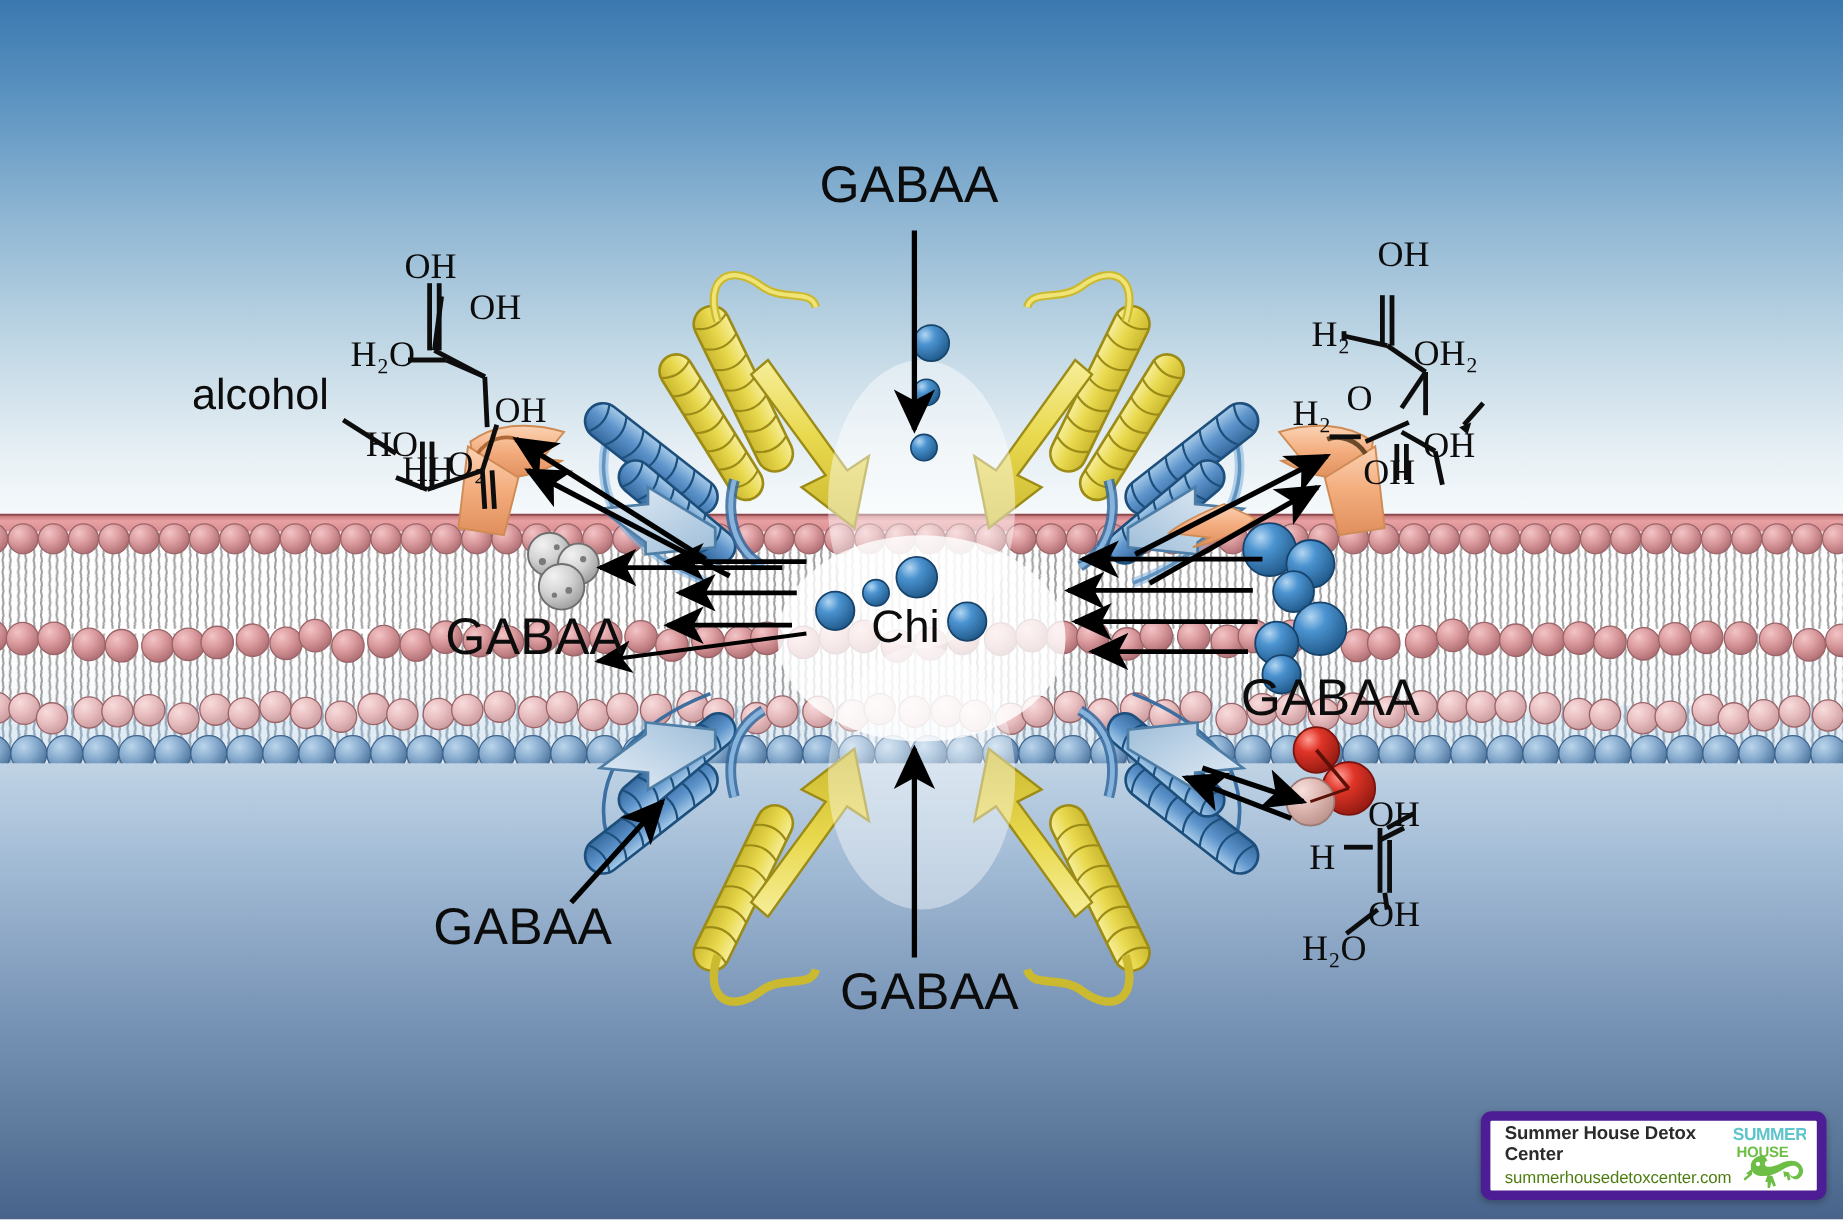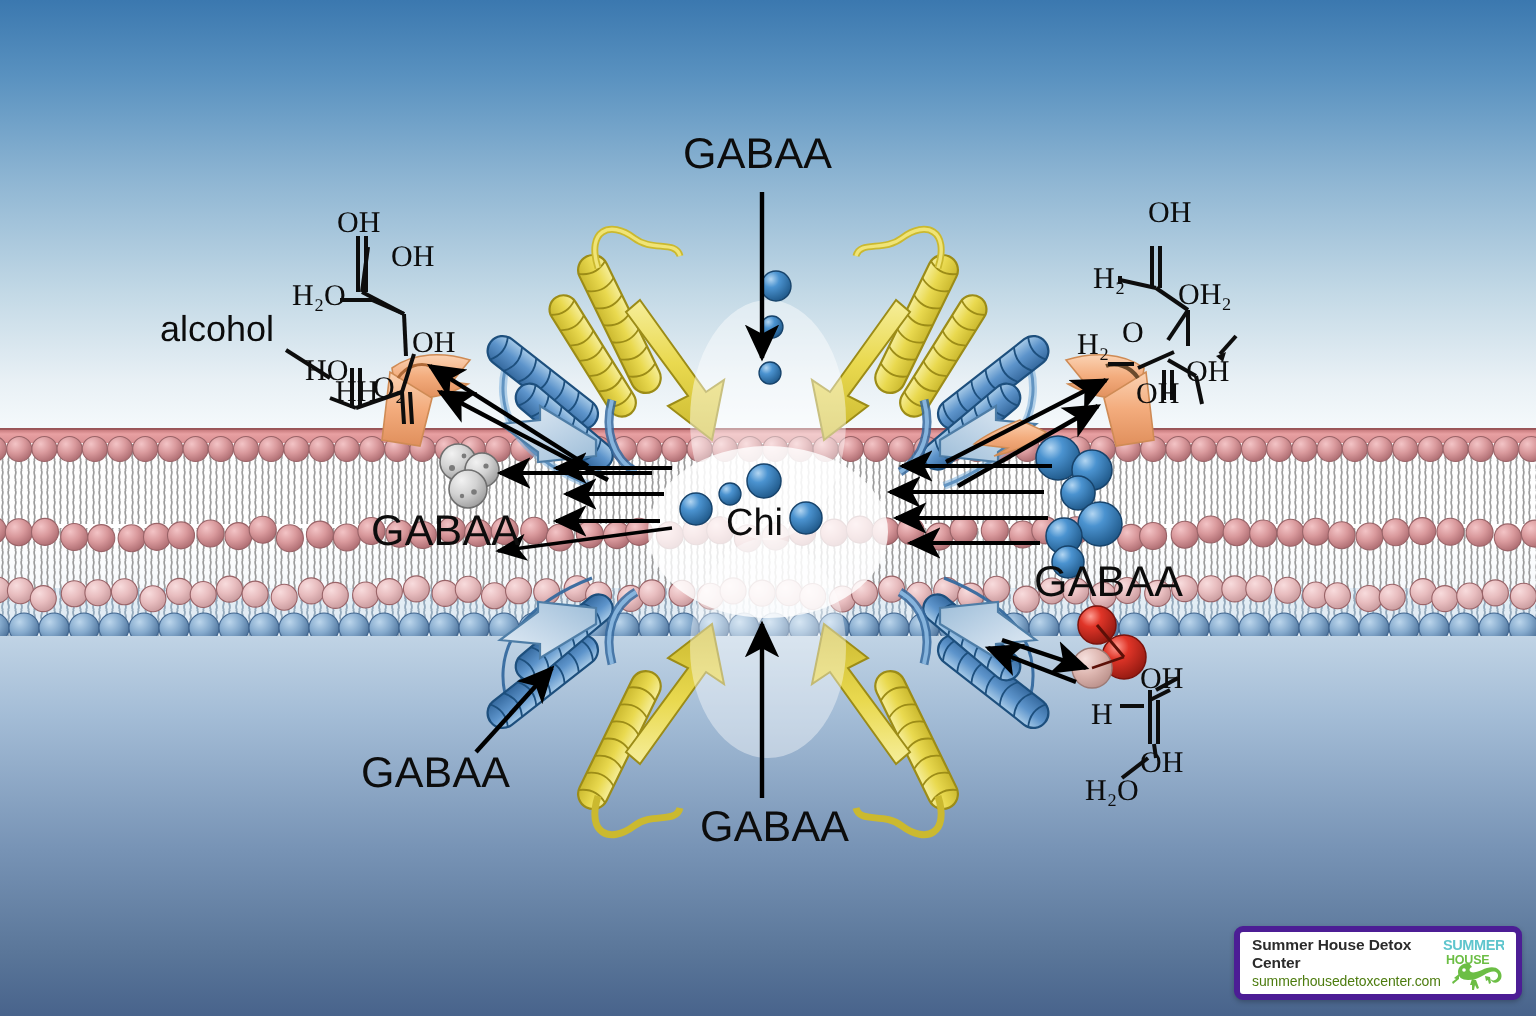--- a/index.html
+++ b/index.html
@@ -28,21 +28,21 @@
   .lbl-xl{ font-size:43px; letter-spacing:.2px; }
   .lbl-lg{ font-size:36px; }
   .lbl-chi{ font-size:38px; }
   .chem{ font-size:30px; font-family:Liberation Serif, serif; }
 
   
   #badge{
     position:absolute; left:1234px; top:926px;
     width:288px; height:74px;
     background:#ffffff;
-    border:6px solid #4c1d95;
+    border:8px solid #4c1d95;
     border-radius:9px;
     box-shadow:0 2px 5px rgba(0,0,0,.25);
     display:flex; align-items:center;
     padding:0 12px;
   }
   #badge .btext{ flex:1 1 auto; }
   #badge .bname{
     font-size:15.5px; font-weight:bold; color:#2b2b2b;
     letter-spacing:-.1px; line-height:1.15;
   }

